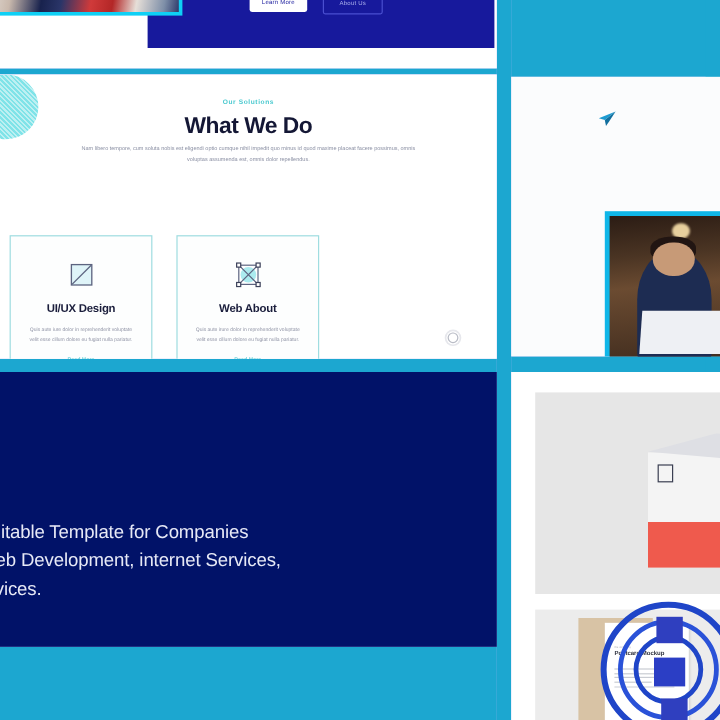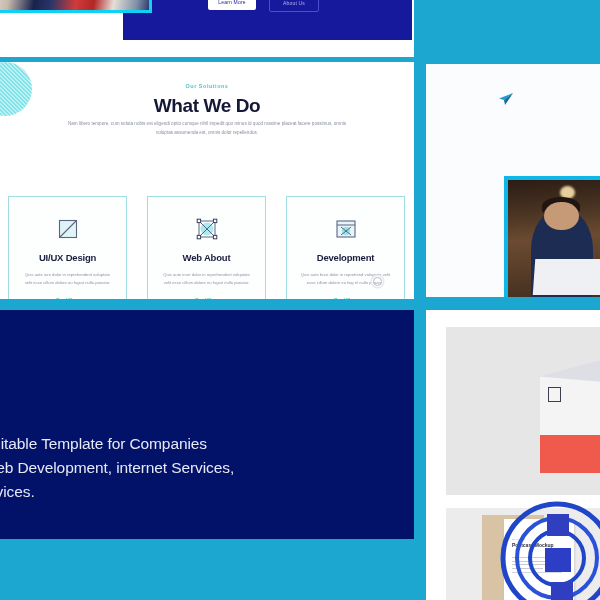--- a/index.html
+++ b/index.html
@@ -144,33 +144,20 @@
             <rect x="18.4" y="2.2" width="3.4" height="3.4" fill="#fff" stroke="#3b4059" stroke-width="1"></rect>
             <rect x="2.2" y="18.4" width="3.4" height="3.4" fill="#fff" stroke="#3b4059" stroke-width="1"></rect>
             <rect x="18.4" y="18.4" width="3.4" height="3.4" fill="#fff" stroke="#3b4059" stroke-width="1"></rect>
           </svg>
         </div>
         <div class="card-title">Web About</div>
         <div class="card-text">Quis aute irure dolor in reprehenderit voluptate velit esse cillum dolore eu fugiat nulla pariatur.</div>
         <div class="card-link">Read More</div>
       </div>
 
-      <div class="card">
-        <div class="card-icon">
-          <svg width="24" height="24" viewBox="0 0 24 24">
-            <rect x="3" y="4" width="18" height="16" fill="#e4f6f9" stroke="#5d6480" stroke-width="1.1"></rect>
-            <path d="M3 8 H21" stroke="#5d6480" stroke-width="1"></path>
-            <circle cx="12" cy="14" r="4.2" fill="#86dfe6" opacity=".8"></circle>
-            <path d="M7 10 L17 18 M17 10 L7 18" stroke="#5d6480" stroke-width="1"></path>
-          </svg>
-        </div>
-        <div class="card-title">Development</div>
-        <div class="card-text">Quis aute bure dolor in reprehend voluptate velit esse cillum dolore ea fwg el nulla pariatur.</div>
-        <div class="card-link">Read More</div>
-      </div>
 
     </div>
   </div>
   <div class="mini-gear"></div>
 
   <div class="panel-navy">
 
     <div class="navy-lines">
       <div>Suitable Template for Companies</div>
       <div>Web Development, internet Services,</div>

